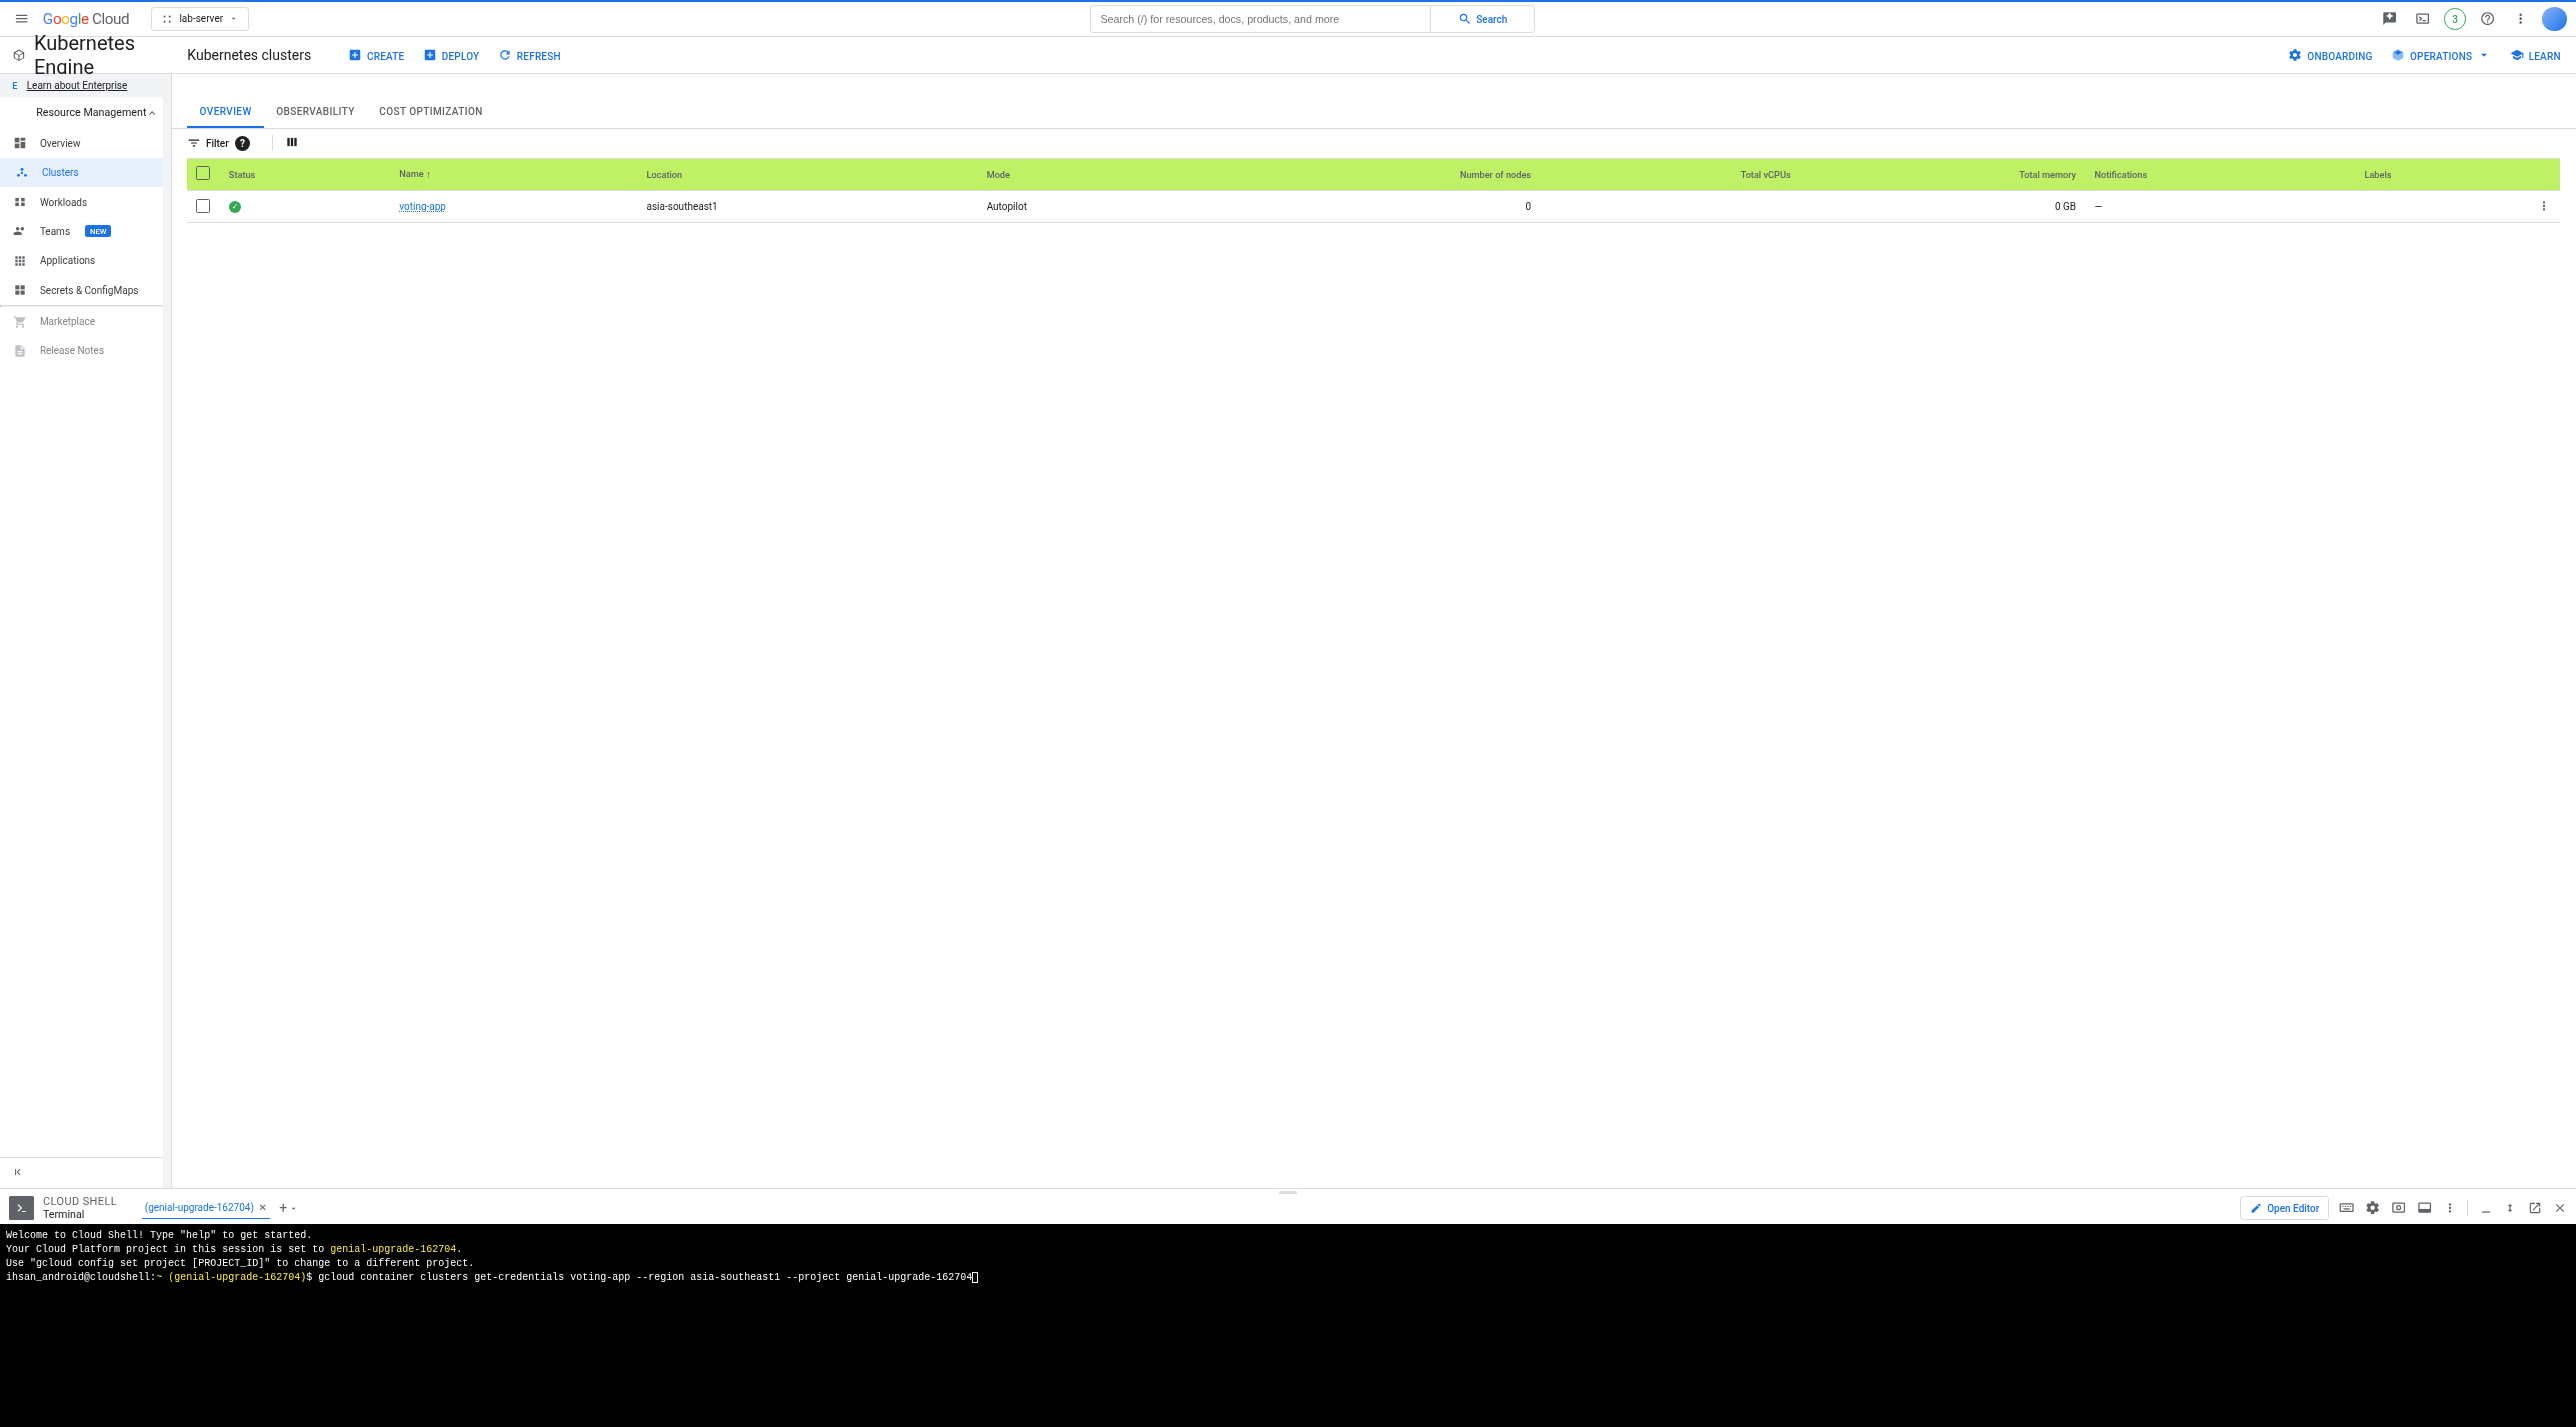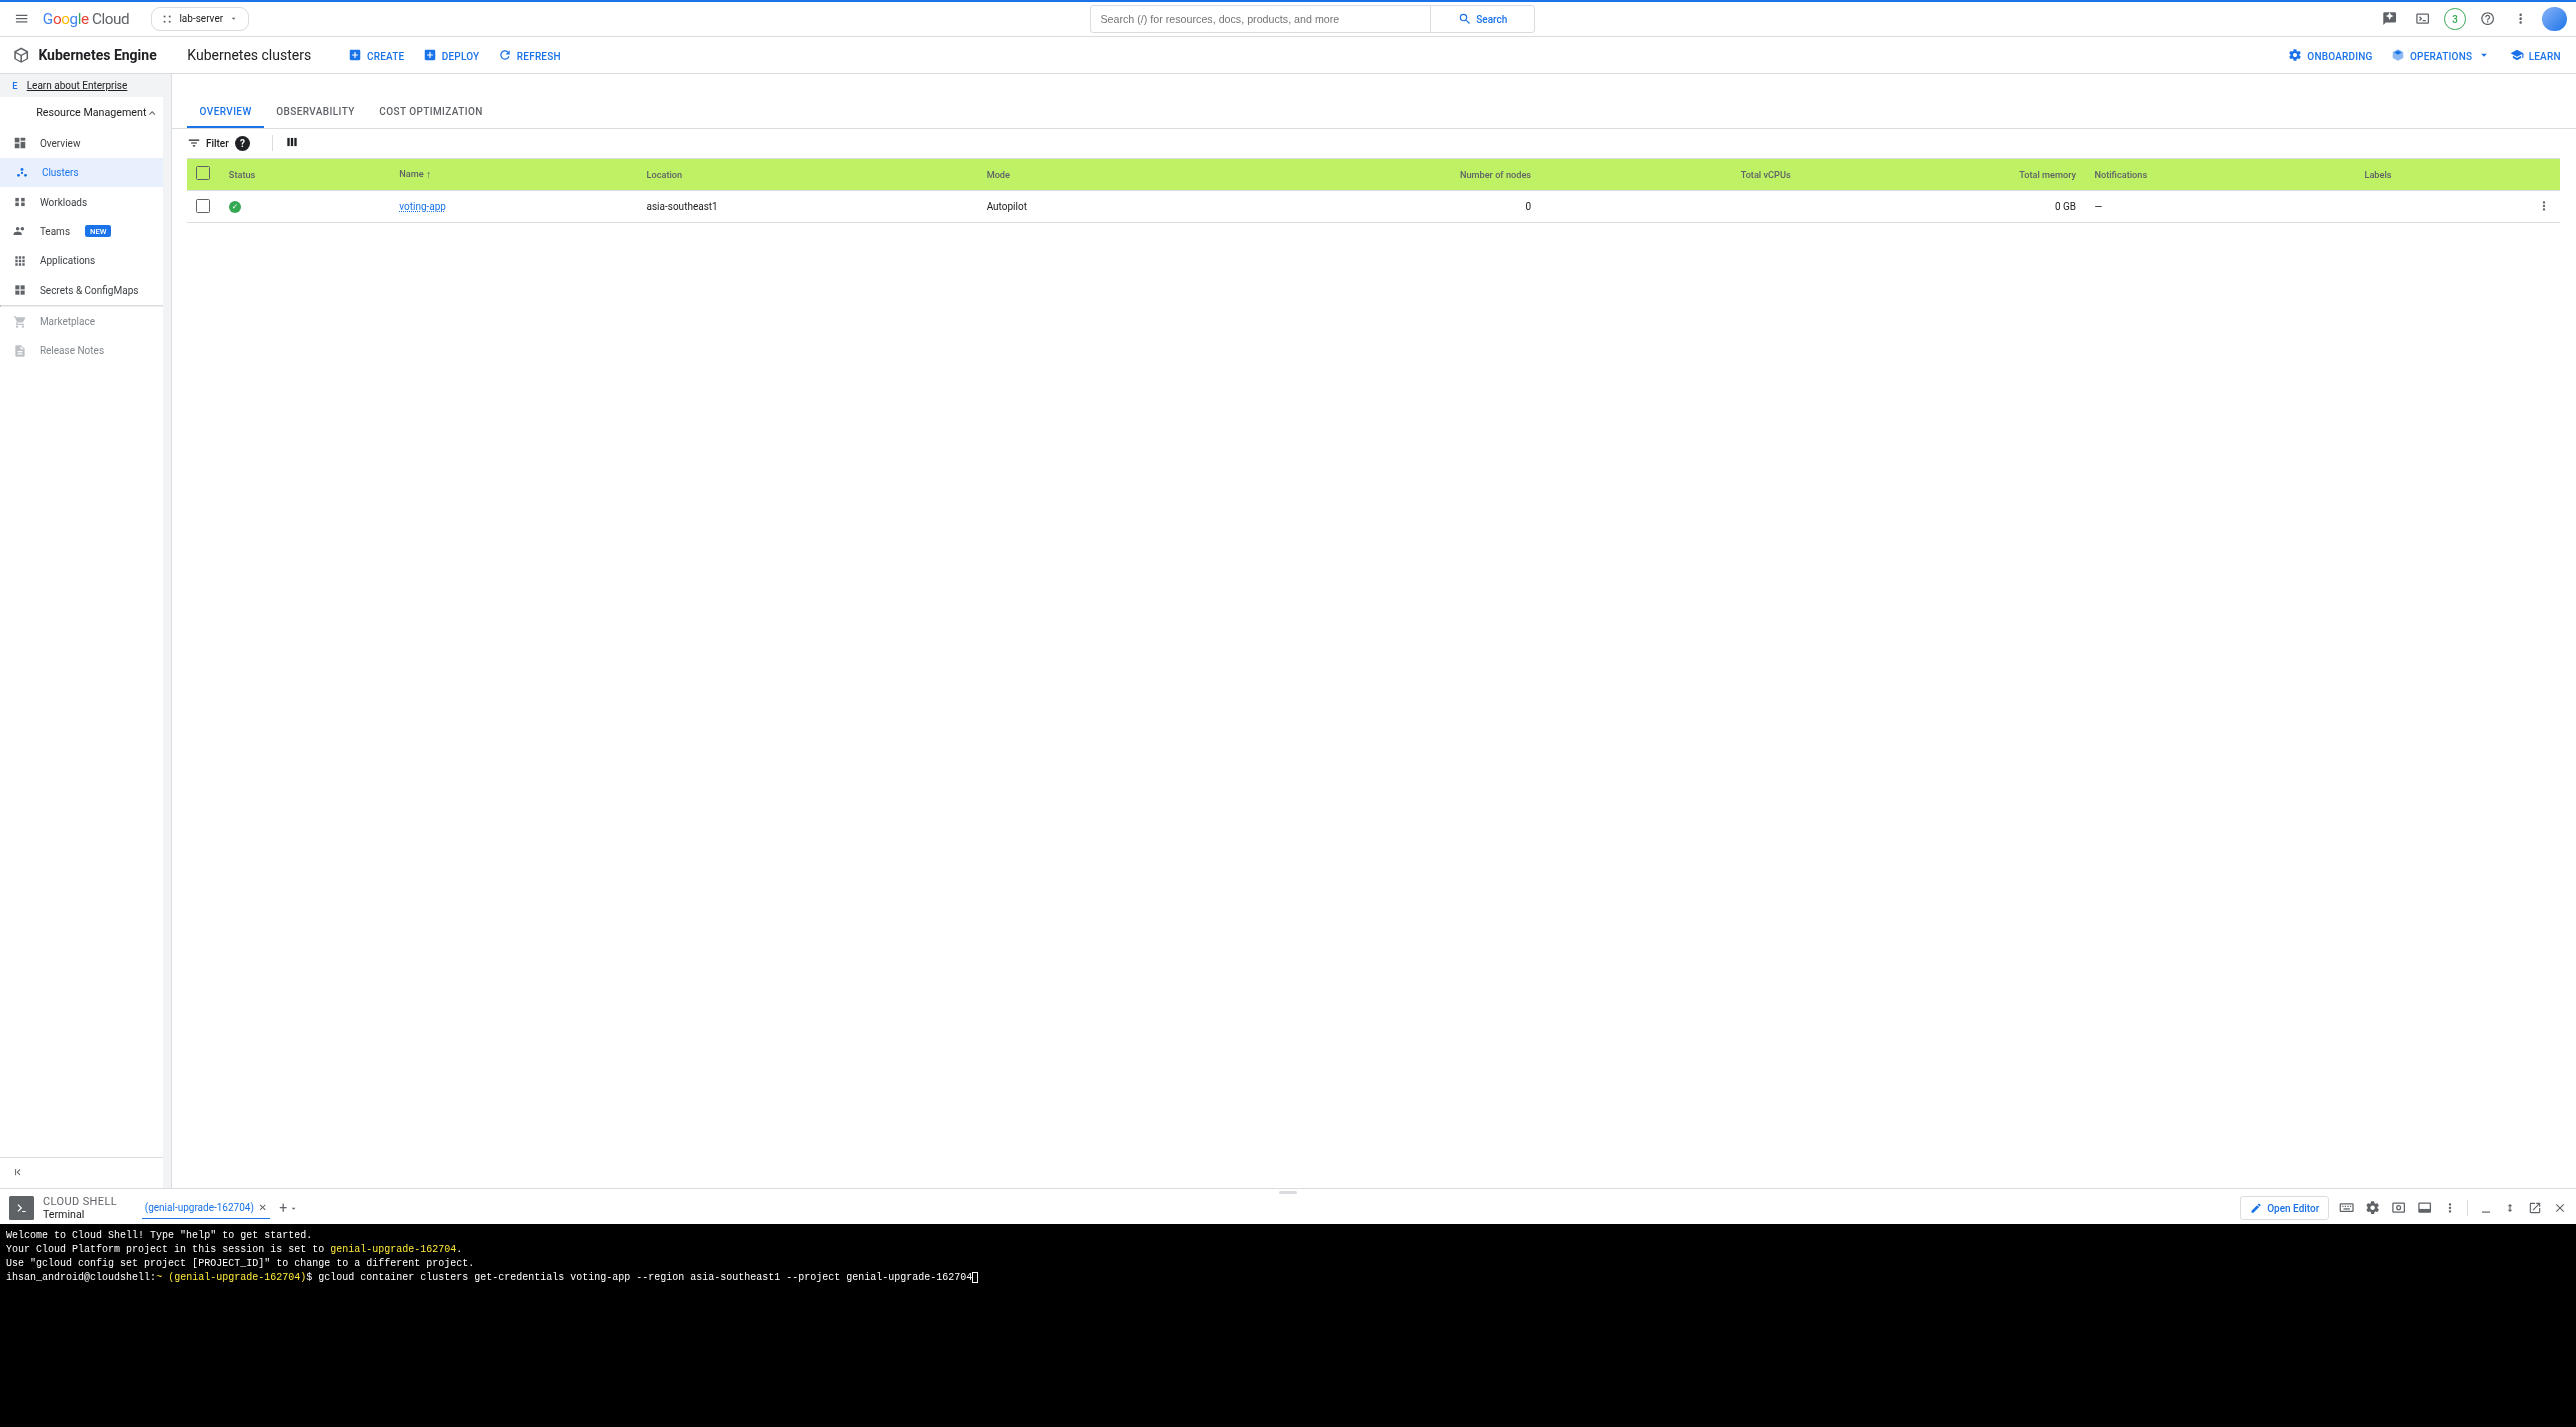--- a/index.html
+++ b/index.html
@@ -4,36 +4,36 @@
   <style>
     * { box-sizing: border-box; margin: 0; padding: 0; }
     body { font-family: 'Google Sans', Roboto, Arial, sans-serif; font-size: 10px; color: #202124; background: #fff; }
     
     
     .top-header { height: 37px; border-bottom: 0.8px solid #dadce0; border-top: 2.3px solid #1a73e8; display: flex; align-items: center; padding: 0 9.2px; gap: 9.2px; }
     .hamburger { cursor: pointer; padding: 6.1px; }
     .logo { display: flex; align-items: center; font-size: 15.3px; letter-spacing: -0.4px; }
     .logo .g1 { color: #4285f4; } .logo .g2 { color: #ea4335; } .logo .g3 { color: #fbbc04; } .logo .g4 { color: #4285f4; } .logo .g5 { color: #34a853; } .logo .g6 { color: #ea4335; }
     .logo .cloud { color: #5f6368; margin-left: 3.1px; font-weight: 400; }
-    .project-selector { display: flex; align-items: center; gap: 6.1px; border: 0.8px solid #dadce0; border-radius: 9px; padding: 4.6px 9.2px; cursor: pointer; margin-left: 12.3px; }
+    .project-selector { display: flex; align-items: center; gap: 6.1px; border: 0.8px solid #dadce0; border-radius: 3px; padding: 4.6px 9.2px; cursor: pointer; margin-left: 12.3px; }
     .project-selector .dots { width: 12.3px; height: 12.3px; }
     .search-wrapper { flex: 1; display: flex; justify-content: center; }
     .search-box { display: flex; align-items: center; width: 445px; max-width: 445px; border: 0.8px solid #dadce0; border-radius: 3.1px; height: 28px; }
     .search-input { flex: 1; border: none; outline: none; padding: 0 9.2px; font-size: 10.7px; background: transparent; color: #5f6368; }
     .search-btn { display: flex; align-items: center; gap: 4.6px; padding: 0 27px; border-left: 0.8px solid #dadce0; height: 100%; color: #1a73e8; cursor: pointer; font-weight: 500; }
     .header-icons { display: flex; align-items: center; gap: 9.2px; }
     .header-icon { padding: 4.6px; cursor: pointer; color: #5f6368; display: flex; align-items: center; }
     .trial-badge { width: 21.5px; height: 21.5px; border: 1.5px solid #34a853; border-radius: 50%; display: flex; align-items: center; justify-content: center; color: #34a853; font-size: 10px; font-weight: 500; }
     .avatar { width: 24.5px; height: 24.5px; border-radius: 50%; background: linear-gradient(135deg, #8ab4f8, #1a73e8); }
     
     
     .sub-header { height: 37px; border-bottom: 0.8px solid #dadce0; display: flex; align-items: center; }
     .sub-header-left { width: 172px; display: flex; align-items: center; gap: 7.7px; padding: 0 12.3px; }
     .gke-icon { width: 18.4px; height: 18.4px; }
-    .sub-header-title { font-size: 14px; font-weight: 700; }
+    .sub-header-title { font-size: 20px; font-weight: 400; }
     .sub-header-right { flex: 1; display: flex; align-items: center; padding: 0 15.3px; gap: 18.4px; }
     .page-title { font-size: 14px; font-weight: 400; margin-right: 18.4px; }
     .action-btn { display: flex; align-items: flex-end; gap: 5px; color: #1a73e8; font-weight: 500; font-size: 10px; cursor: pointer; letter-spacing: 0.2px; }
     .action-btn svg { width: 14px; height: 14px; }
     .spacer { flex: 1; }
     
     
     .body-container { display: flex; height: calc(100vh - 37px - 37px - 239px); }
     
     

